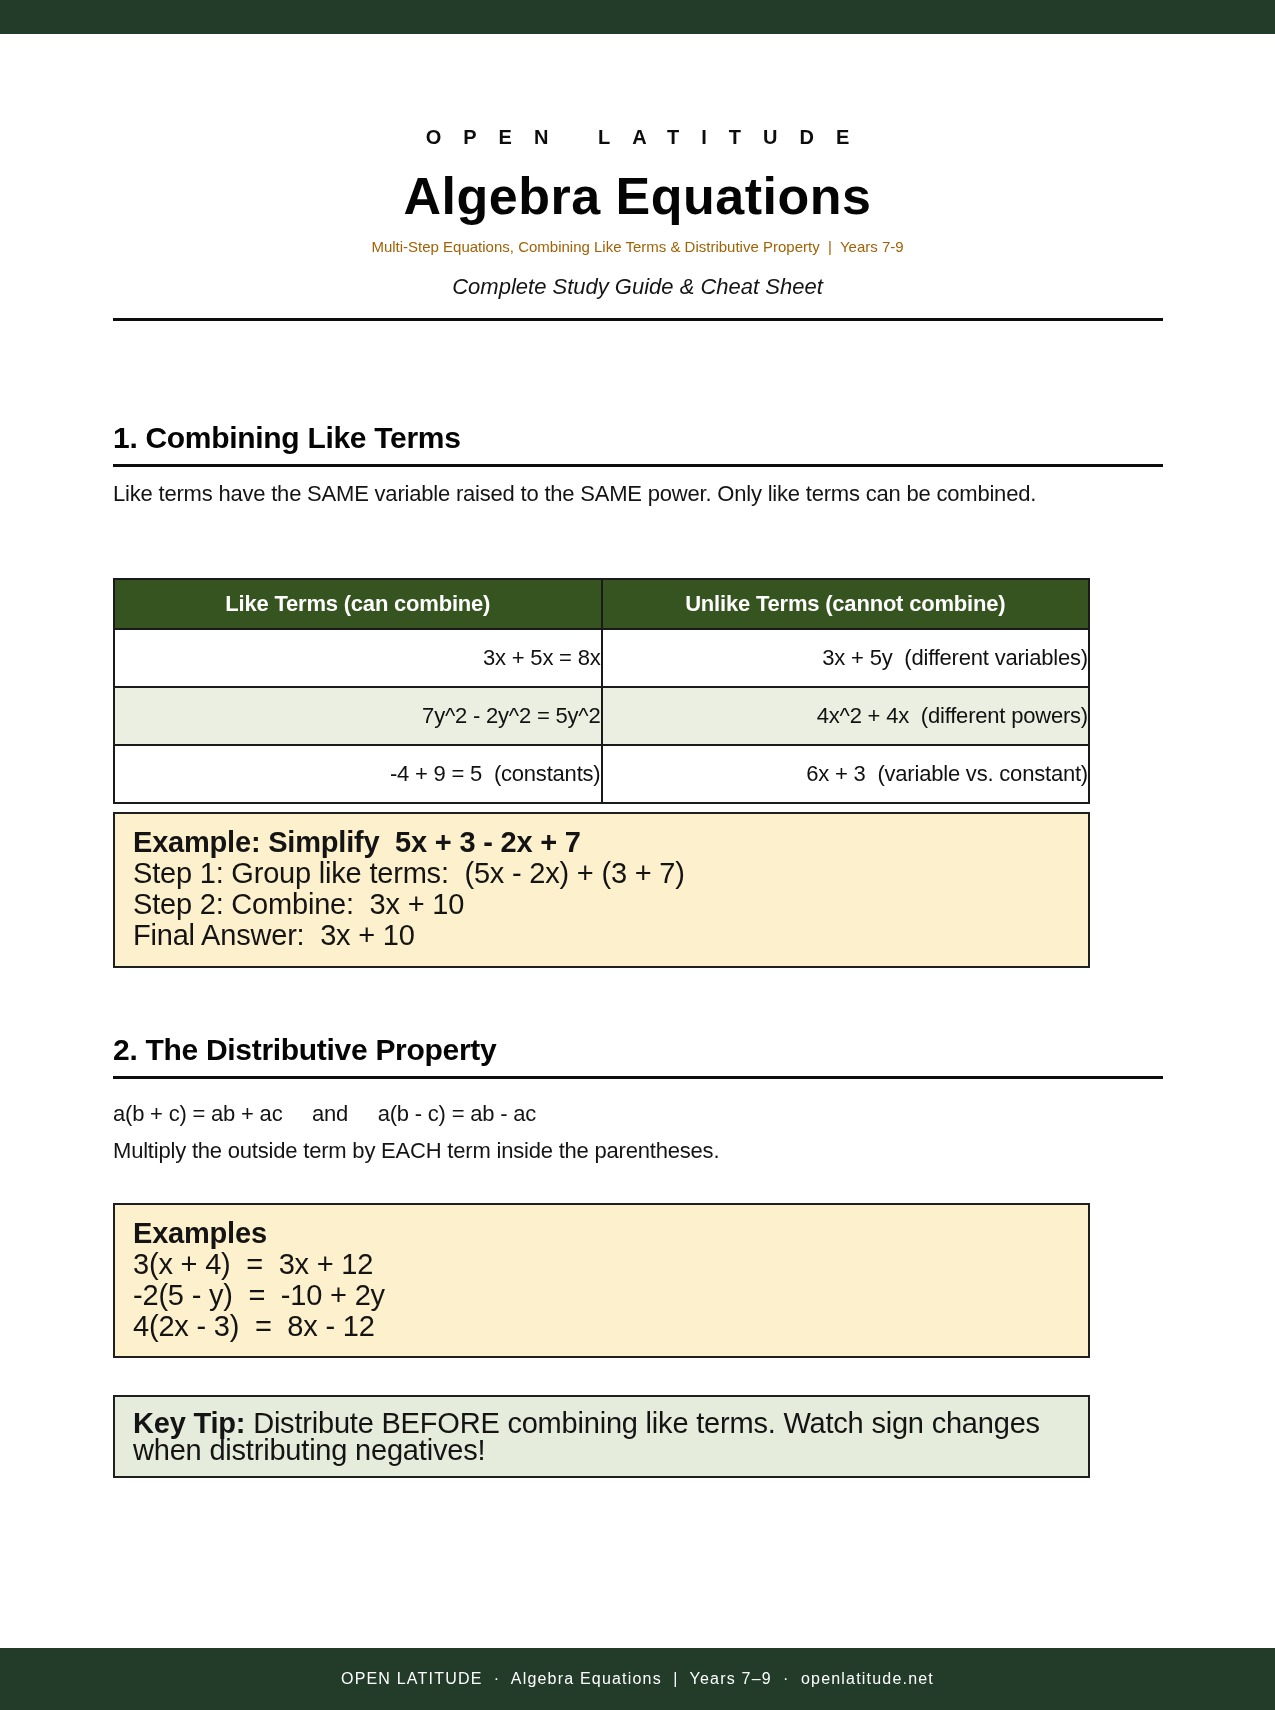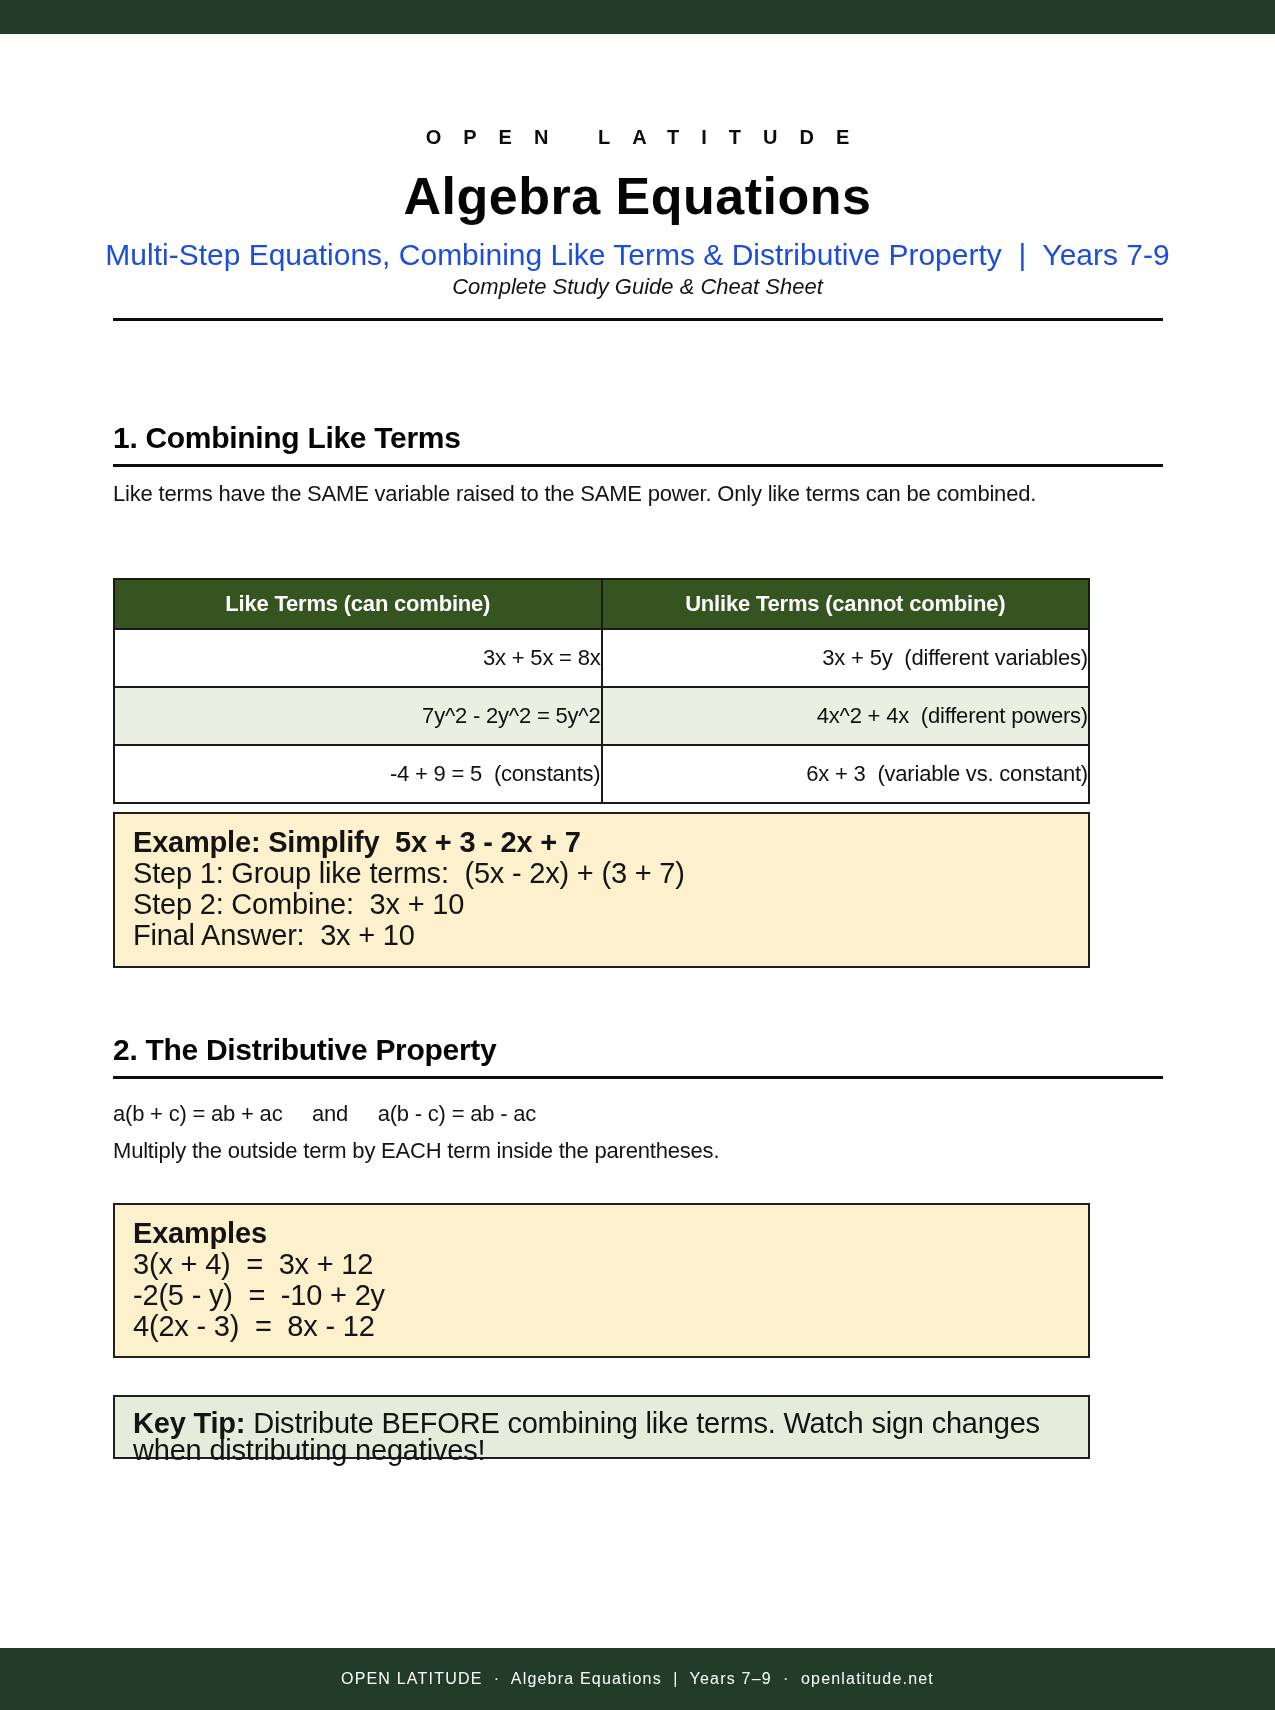--- a/index.html
+++ b/index.html
@@ -36,21 +36,21 @@
     text-align: center; font-size: 20px; font-weight: bold; letter-spacing: 22px;
     text-indent: 22px; color: #0d0d0d;
   }
   .title {
     position: absolute; left: 0; top: 166px; width: 1275px;
     text-align: center; font-size: 52px; font-weight: bold; letter-spacing: 0.5px;
     color: #050505;
   }
   .subtitle {
     position: absolute; left: 0; top: 238px; width: 1275px;
-    text-align: center; font-size: 30px; color: #1d4ed8;
+    text-align: center; font-size: 15px; color: #a16207;
   }
   .tagline {
     position: absolute; left: 0; top: 274px; width: 1275px;
     text-align: center; font-size: 22px; font-style: italic; color: #141414;
   }
   .header-rule {
     position: absolute; left: 113px; top: 318px; width: 1050px; height: 3px;
     background: #0d0d0d;
   }
 
@@ -88,21 +88,21 @@
   
   .box {
     position: absolute; left: 113px; width: 977px;
     border: 2px solid #1f1f1f; padding: 13px 18px 14px 18px;
     font-size: 29px; letter-spacing: -0.2px; color: #141414;
   }
   .box-yellow { background: var(--highlight-yellow, #fdf0cc); }
   .box-green  { background: var(--tip-green, #e6ecdb); }
   .example-box { top: 812px; height: 156px; }
   .examples-box { top: 1203px; height: 155px; }
-  .tip-box { top: 1395px; height: 64px; line-height: 27px; }
+  .tip-box { top: 1395px; height: 83px; line-height: 27px; }
   .box-title { font-weight: bold; line-height: 31px; }
   .box-line { line-height: 31px; }
   .bold { font-weight: bold; }
 </style>
 </head>
 <body>
 
 <div class="page">
 
   <div class="top-bar"></div>

